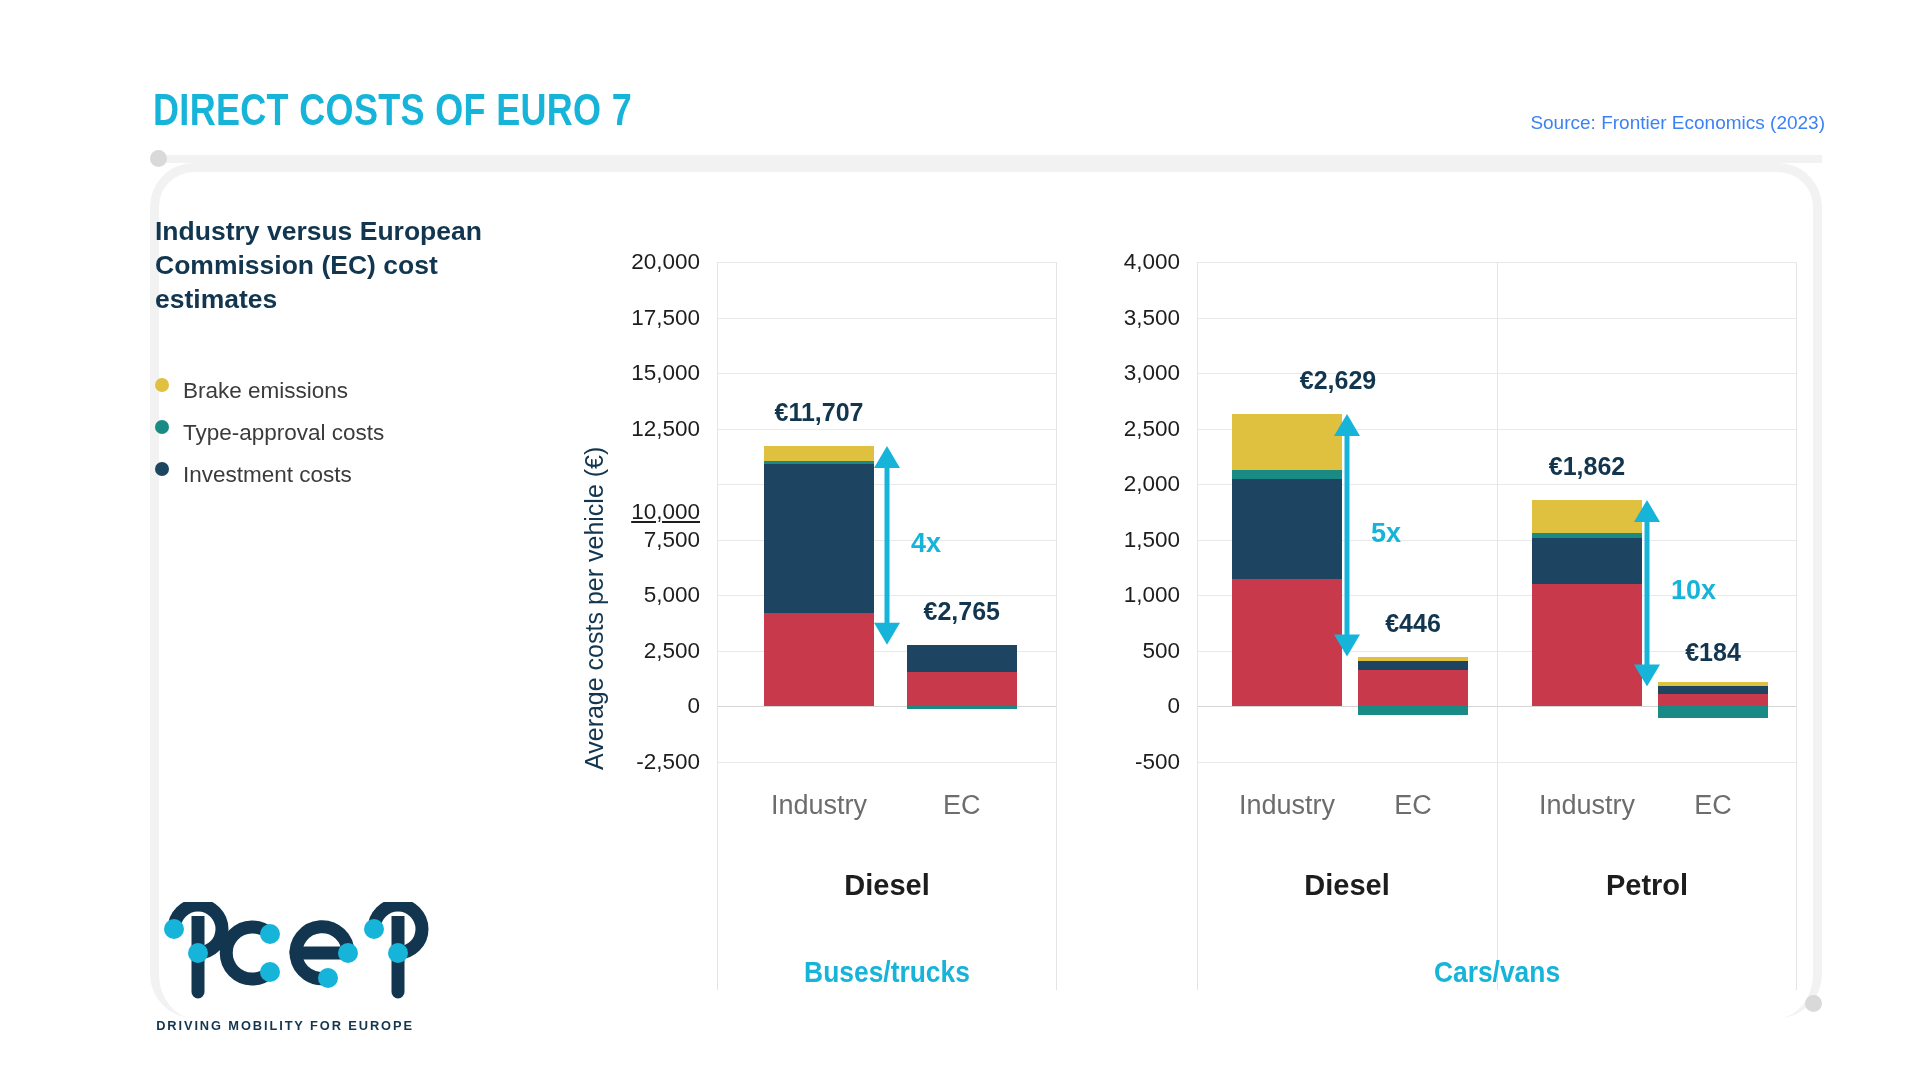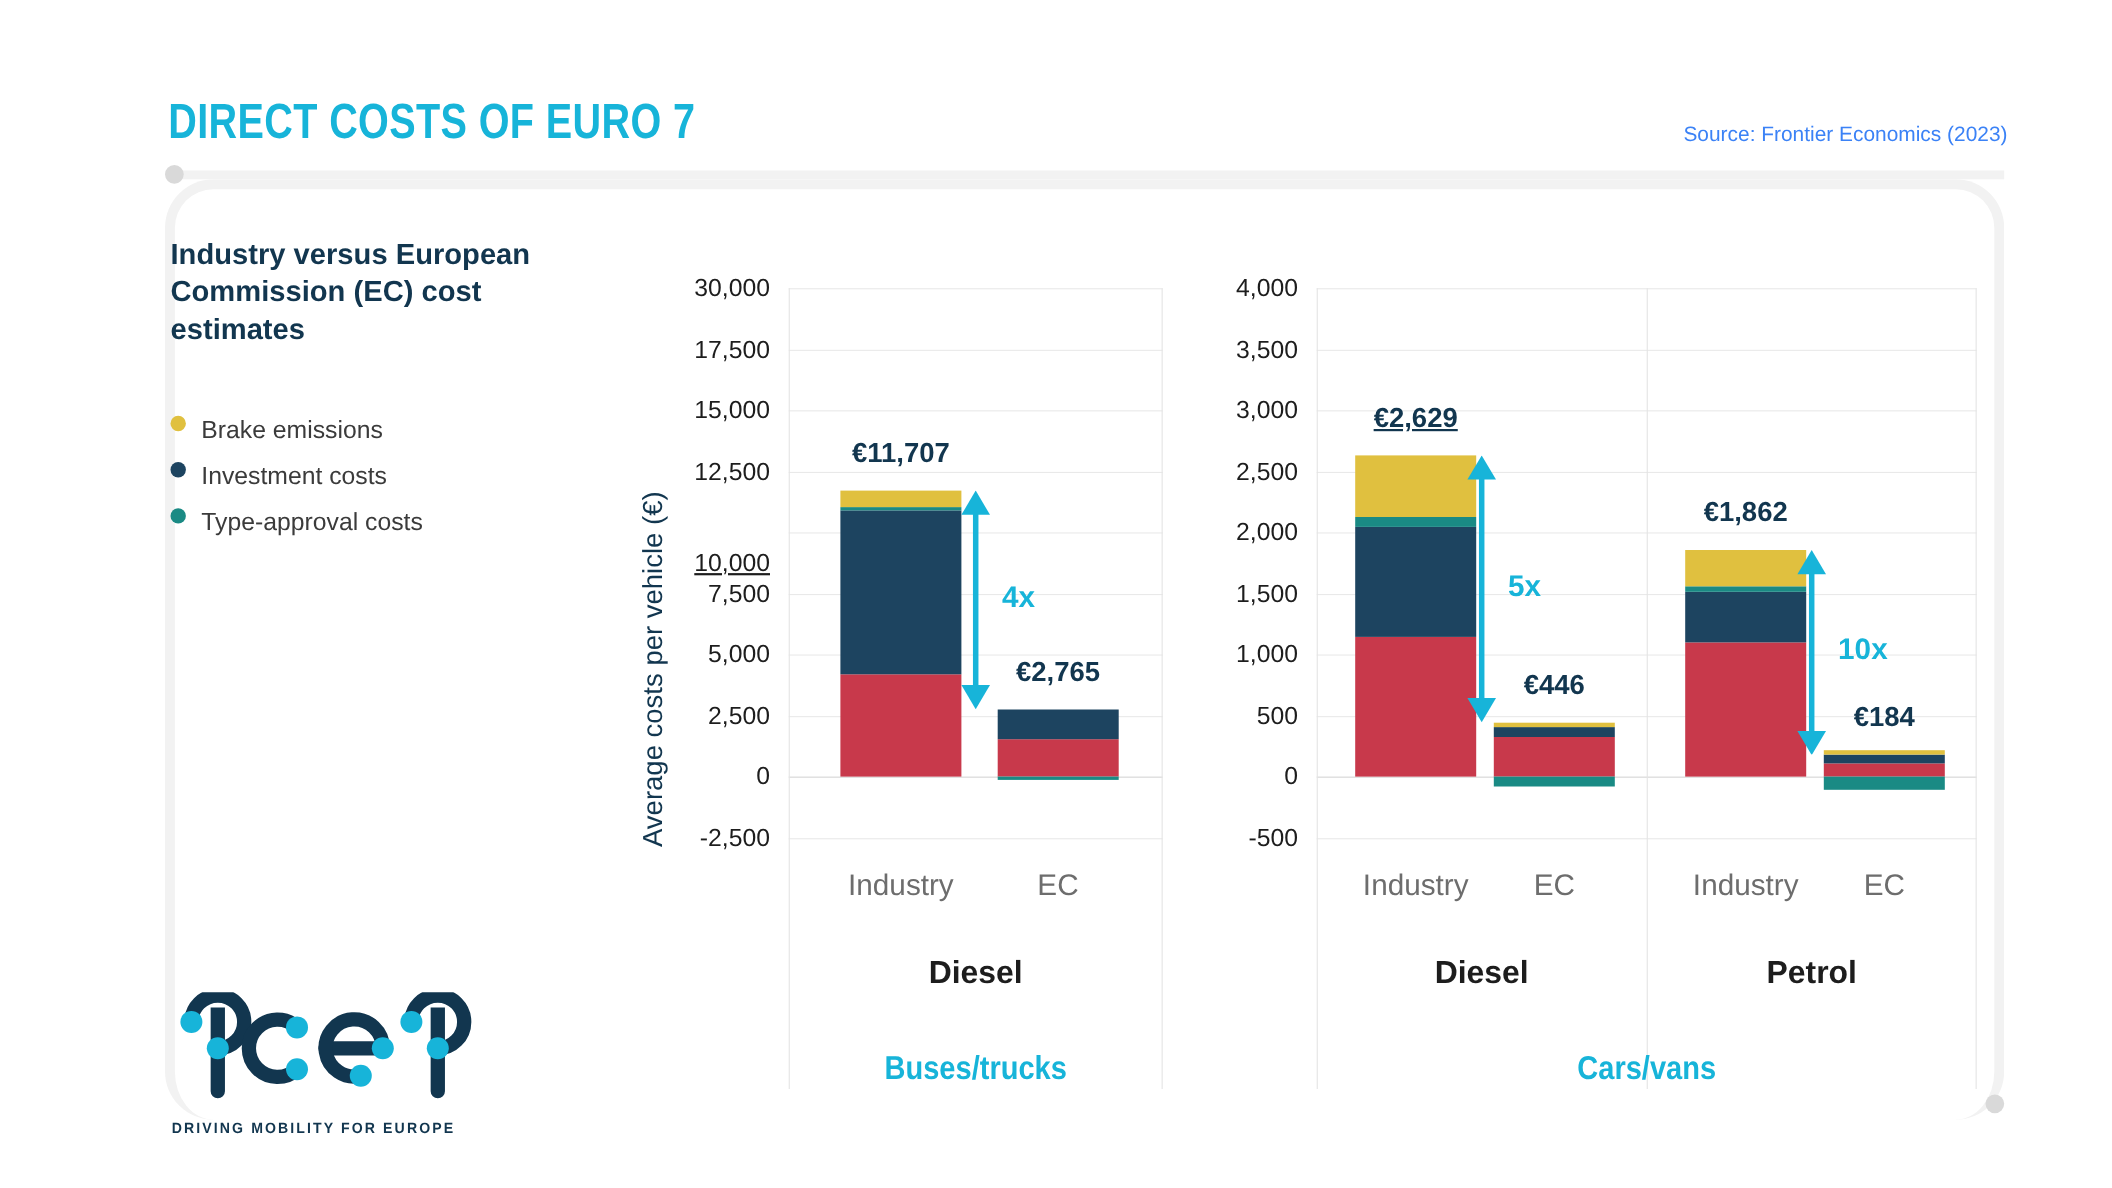--- a/index.html
+++ b/index.html
@@ -184,26 +184,26 @@
 <div id="source-note">Source: Frontier Economics (2023)</div>
 
 <div id="subtitle">Industry versus European Commission (EC) cost estimates</div>
 
 <div id="legend">
   <div class="legend-item">
     <span class="legend-dot" style="background:#e0c03f"></span>
     <span class="legend-label">Brake emissions</span>
   </div>
   <div class="legend-item">
+    <span class="legend-dot" style="background:#1a8a84"></span>
+    <span class="legend-label">Type-approval costs</span>
+  </div>
+  <div class="legend-item">
     <span class="legend-dot" style="background:#1d4460"></span>
     <span class="legend-label">Investment costs</span>
-  </div>
-  <div class="legend-item">
-    <span class="legend-dot" style="background:#1a8a84"></span>
-    <span class="legend-label">Type-approval costs</span>
   </div>
 </div>
 
 <svg id="acea-logo" viewBox="0 0 280 104">
   <g fill="none" stroke="#12364f" stroke-width="13" stroke-linecap="round">
     <path d="M22 27 A24 24 0 1 1 46 51 L46 14 L46 90"></path>
     <path d="M118 32 A26 26 0 1 0 118 70"></path>
     <path d="M192 62 A26 26 0 1 0 166 36 A26 26 0 0 0 192 62 Z" stroke="none"></path>
     <path d="M144 51 L196 51"></path>
     <path d="M196 51 A26 26 0 1 0 176 76"></path>
@@ -217,21 +217,21 @@
     <circle cx="196" cy="51" r="10"></circle>
     <circle cx="176" cy="76" r="10"></circle>
     <circle cx="222" cy="27" r="10"></circle>
     <circle cx="246" cy="51" r="10"></circle>
   </g>
 </svg>
 <div id="acea-tagline">DRIVING MOBILITY FOR EUROPE</div>
 
 <div id="charts-root">
     <div class="gridline" style="left: 717px; width: 340px; top: 262px;"></div>
-    <div class="tick-label" style="top: 262px; right: 1220px;">30,000</div>
+    <div class="tick-label" style="top: 262px; right: 1220px;">20,000</div>
     <div class="gridline" style="left: 717px; width: 340px; top: 317.556px;"></div>
     <div class="tick-label" style="top: 317.556px; right: 1220px;">17,500</div>
     <div class="gridline" style="left: 717px; width: 340px; top: 373.111px;"></div>
     <div class="tick-label" style="top: 373.111px; right: 1220px; margin-left: 16px;">15,000</div>
     <div class="gridline" style="left: 717px; width: 340px; top: 428.667px;"></div>
     <div class="tick-label" style="top: 428.667px; right: 1220px;">12,500</div>
     <div class="gridline" style="left: 717px; width: 340px; top: 484.222px;"></div>
     <div class="tick-label" style="top: 512px; right: 1220px; text-decoration: underline;">10,000</div>
     <div class="gridline" style="left: 717px; width: 340px; top: 539.778px;"></div>
     <div class="tick-label" style="top: 539.778px; right: 1220px;">7,500</div>
@@ -288,21 +288,21 @@
     <div class="tick-label" style="top: 706.444px; right: 740px;">0</div>
     <div class="gridline" style="left: 1197px; width: 600px; top: 762px;"></div>
     <div class="tick-label" style="top: 762px; right: 740px; text-align: right;">-500</div>
     <div class="plot-frame" style="left: 1197px; top: 262px; width: 600px; height: 728px;"></div>
     <div class="bar" style="left: 1232px; top: 262px; height: 500px; width: 110px;">
       <div class="seg" style="background: rgb(200, 57, 75); top: 316.667px; height: 127.778px;"></div>
       <div class="seg" style="background: rgb(29, 68, 96); top: 216.667px; height: 100px;"></div>
       <div class="seg" style="background: rgb(26, 138, 132); top: 208.333px; height: 8.33333px;"></div>
       <div class="seg" style="background: rgb(224, 192, 63); top: 152.333px; height: 56px;"></div>
     </div>
-    <div class="bar-value" style="left: 1287px; top: 366.333px; text-decoration: underline;">€2,629</div>
+    <div class="bar-value" style="left: 1338px; top: 366.333px;">€2,629</div>
     <div class="cat-label" style="left: 1287px; top: 790px;">Industry</div>
     <div class="bar" style="left: 1358px; top: 262px; height: 500px; width: 110px;">
       <div class="seg" style="background: rgb(200, 57, 75); top: 407.778px; height: 36.6667px;"></div>
       <div class="seg" style="background: rgb(29, 68, 96); top: 398.889px; height: 8.88889px;"></div>
       <div class="seg" style="background: rgb(26, 138, 132); top: 444.444px; height: 8.33333px;"></div>
       <div class="seg" style="background: rgb(224, 192, 63); top: 394.889px; height: 4px;"></div>
     </div>
     <div class="bar-value" style="left: 1413px; top: 608.889px;">€446</div>
     <div class="cat-label" style="left: 1413px; top: 790px;">EC</div>
     <div class="fuel-label" style="left: 1347px; top: 869px;">Diesel</div>

